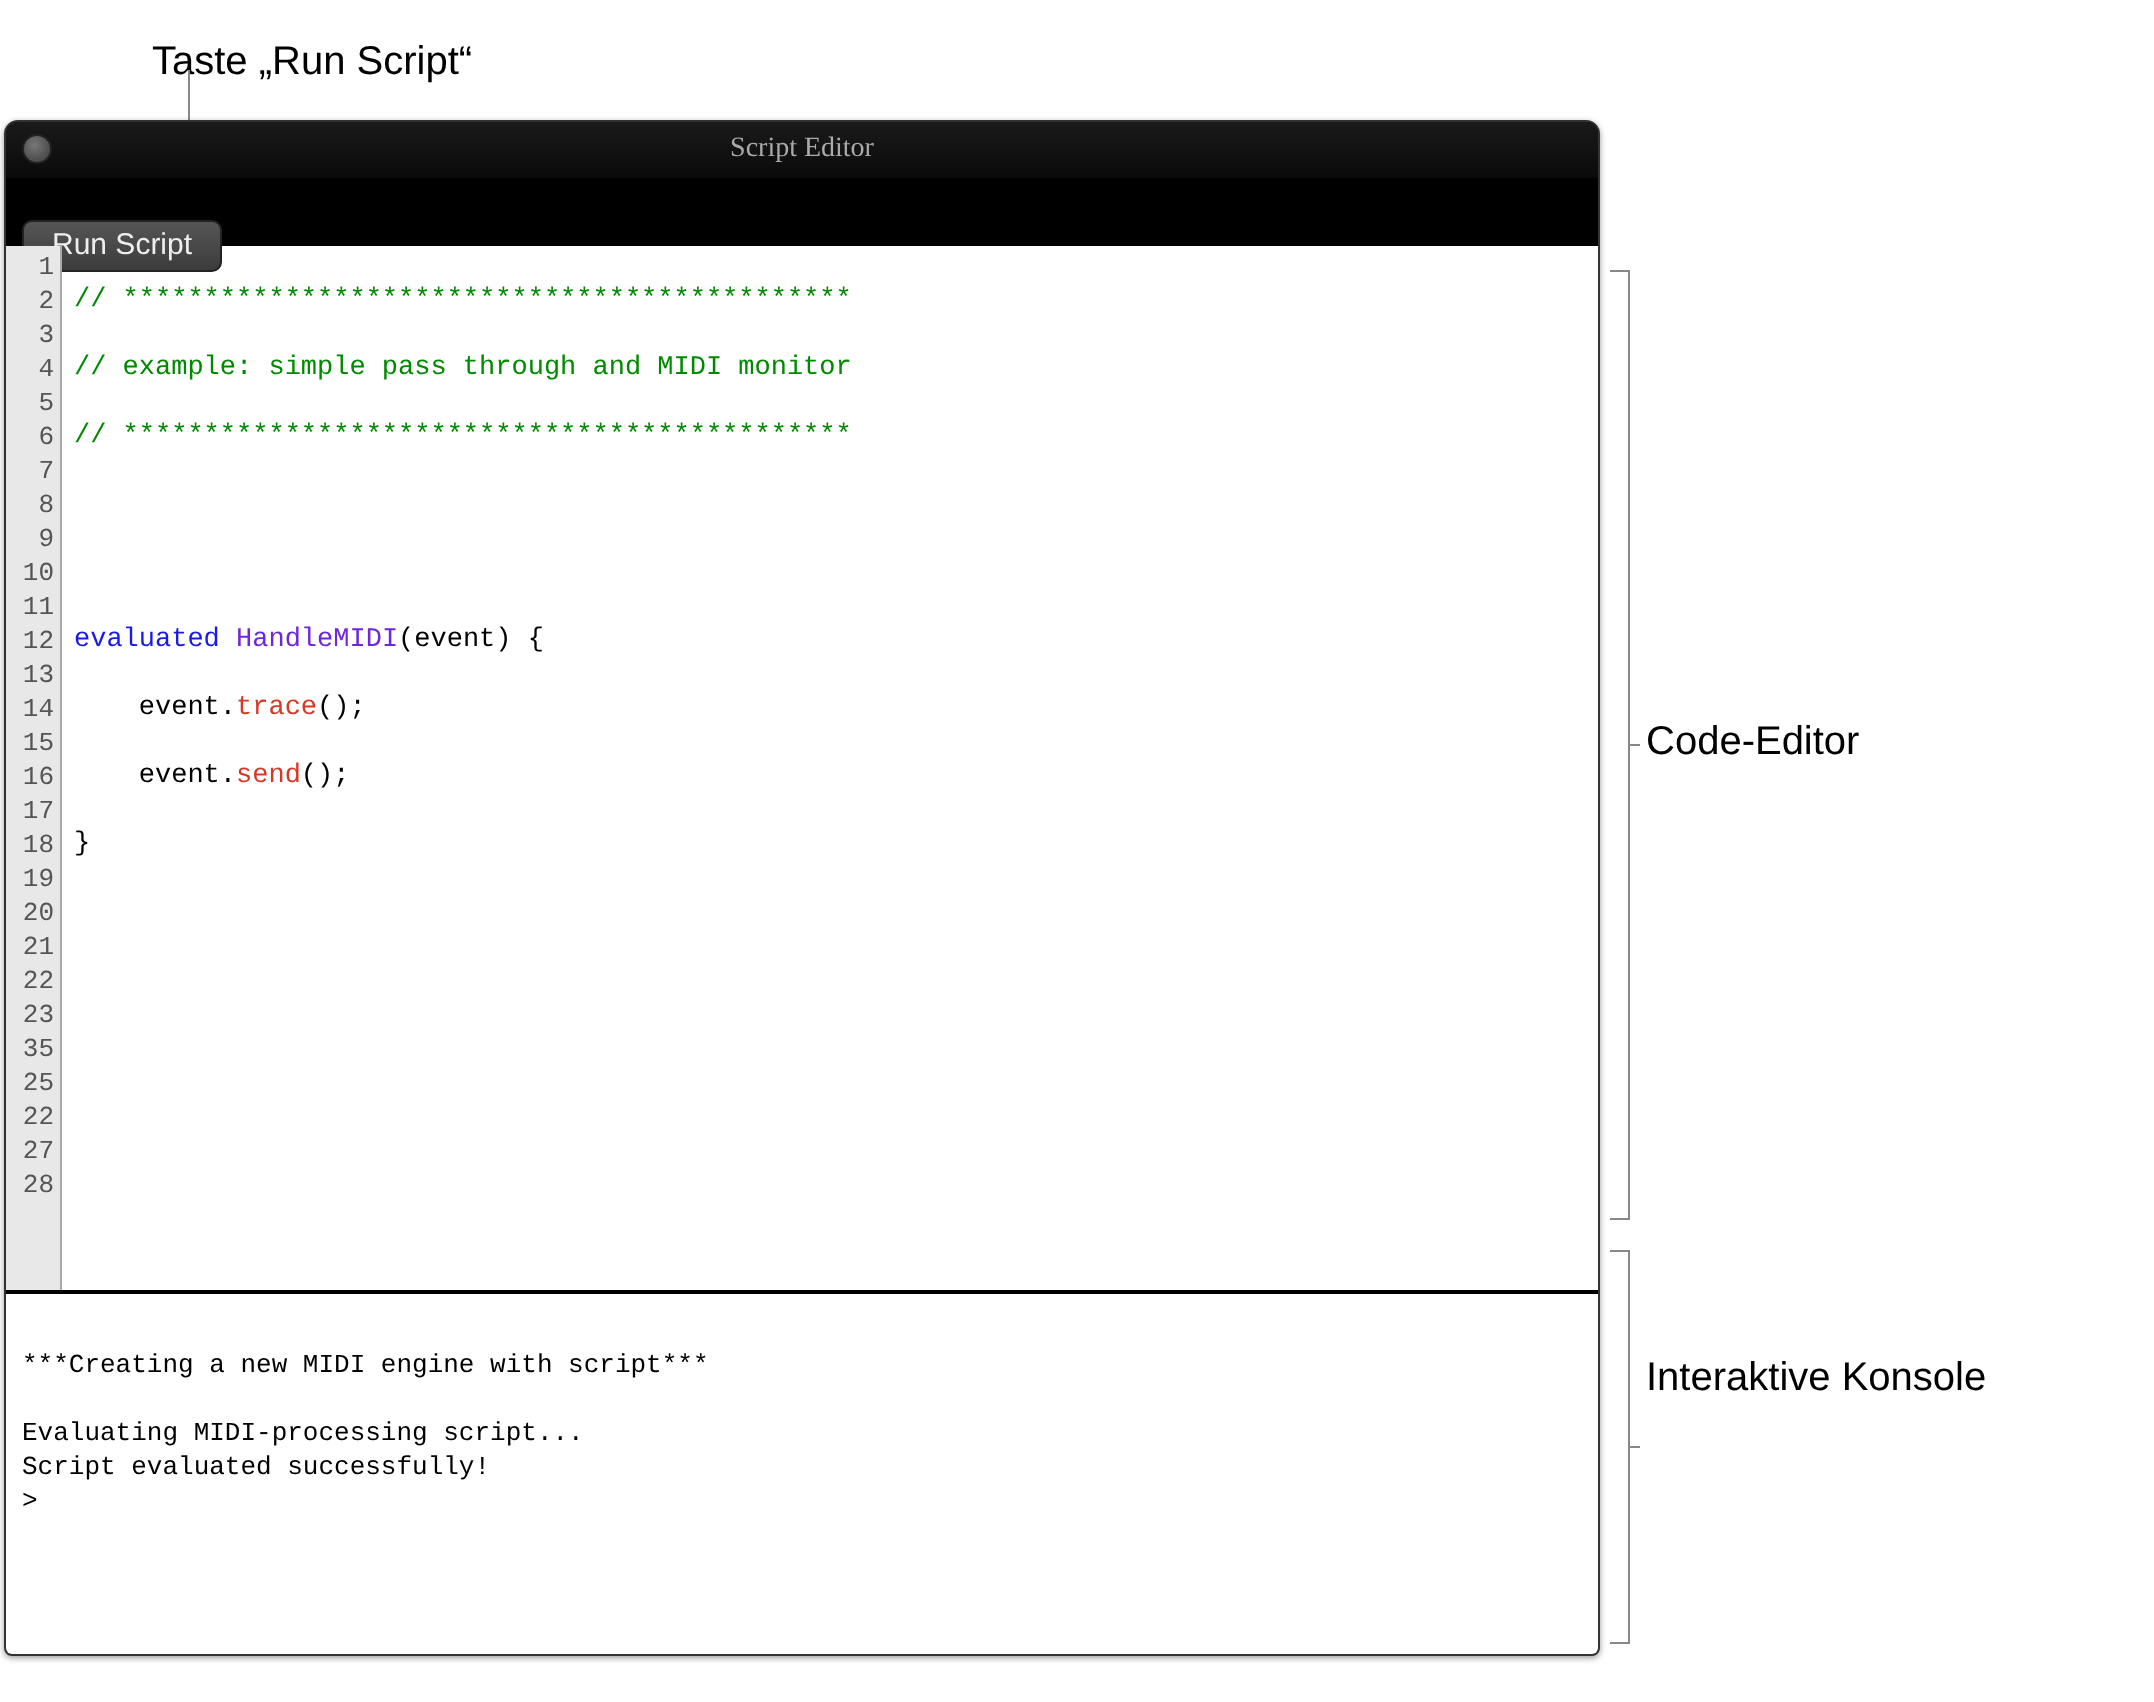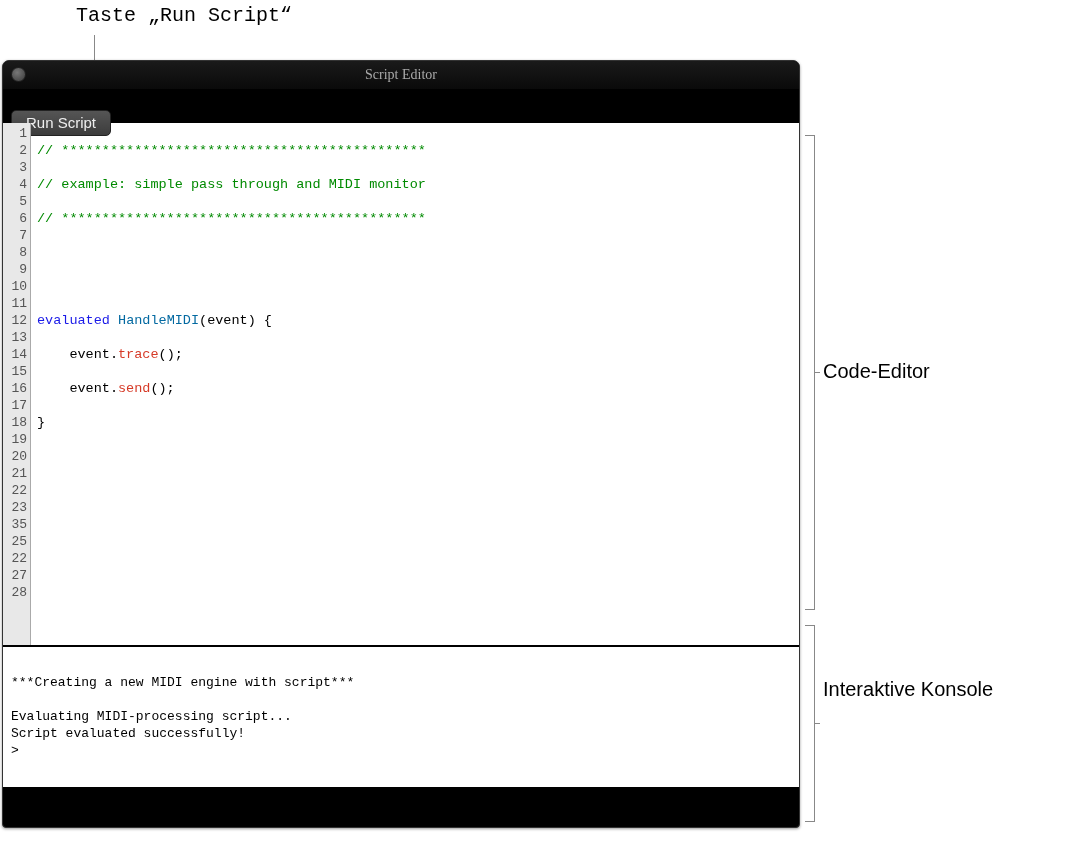--- a/index.html
+++ b/index.html
@@ -12,23 +12,22 @@
     }
 
     
     .callout-label {
       position: absolute;
       font-size: 20px;
       color: #000;
       font-weight: 400;
     }
     .callout-top {
-      top: 4px;
+      top: 20px;
       left: 76px;
-      font-family: Liberation Mono, monospace;
     }
     .callout-code {
       top: 360px;
       left: 823px;
     }
     .callout-console {
       top: 678px;
       left: 823px;
     }
     .callout-line-v {
@@ -154,26 +153,26 @@
       font-size: 13.5px;
       padding: 2px 6px;
       line-height: 17px;
       white-space: pre;
       color: #000;
       overflow: hidden;
     }
     .code-line { height: 17px; }
     .tok-comment { color: #008a00; }
     .tok-keyword { color: #1a1ae8; }
-    .tok-name { color: #0369a1; }
+    .tok-name { color: #6d28d9; }
     .tok-method { color: #d63a27; }
 
     
     .console {
-      height: 140px;
+      height: 184px;
       background: #fff;
       font-family: Menlo, Monaco, "Courier New", monospace;
       font-size: 13px;
       padding: 10px 8px;
       line-height: 17px;
       white-space: pre-wrap;
       color: #000;
     }
   </style>
 </head>

